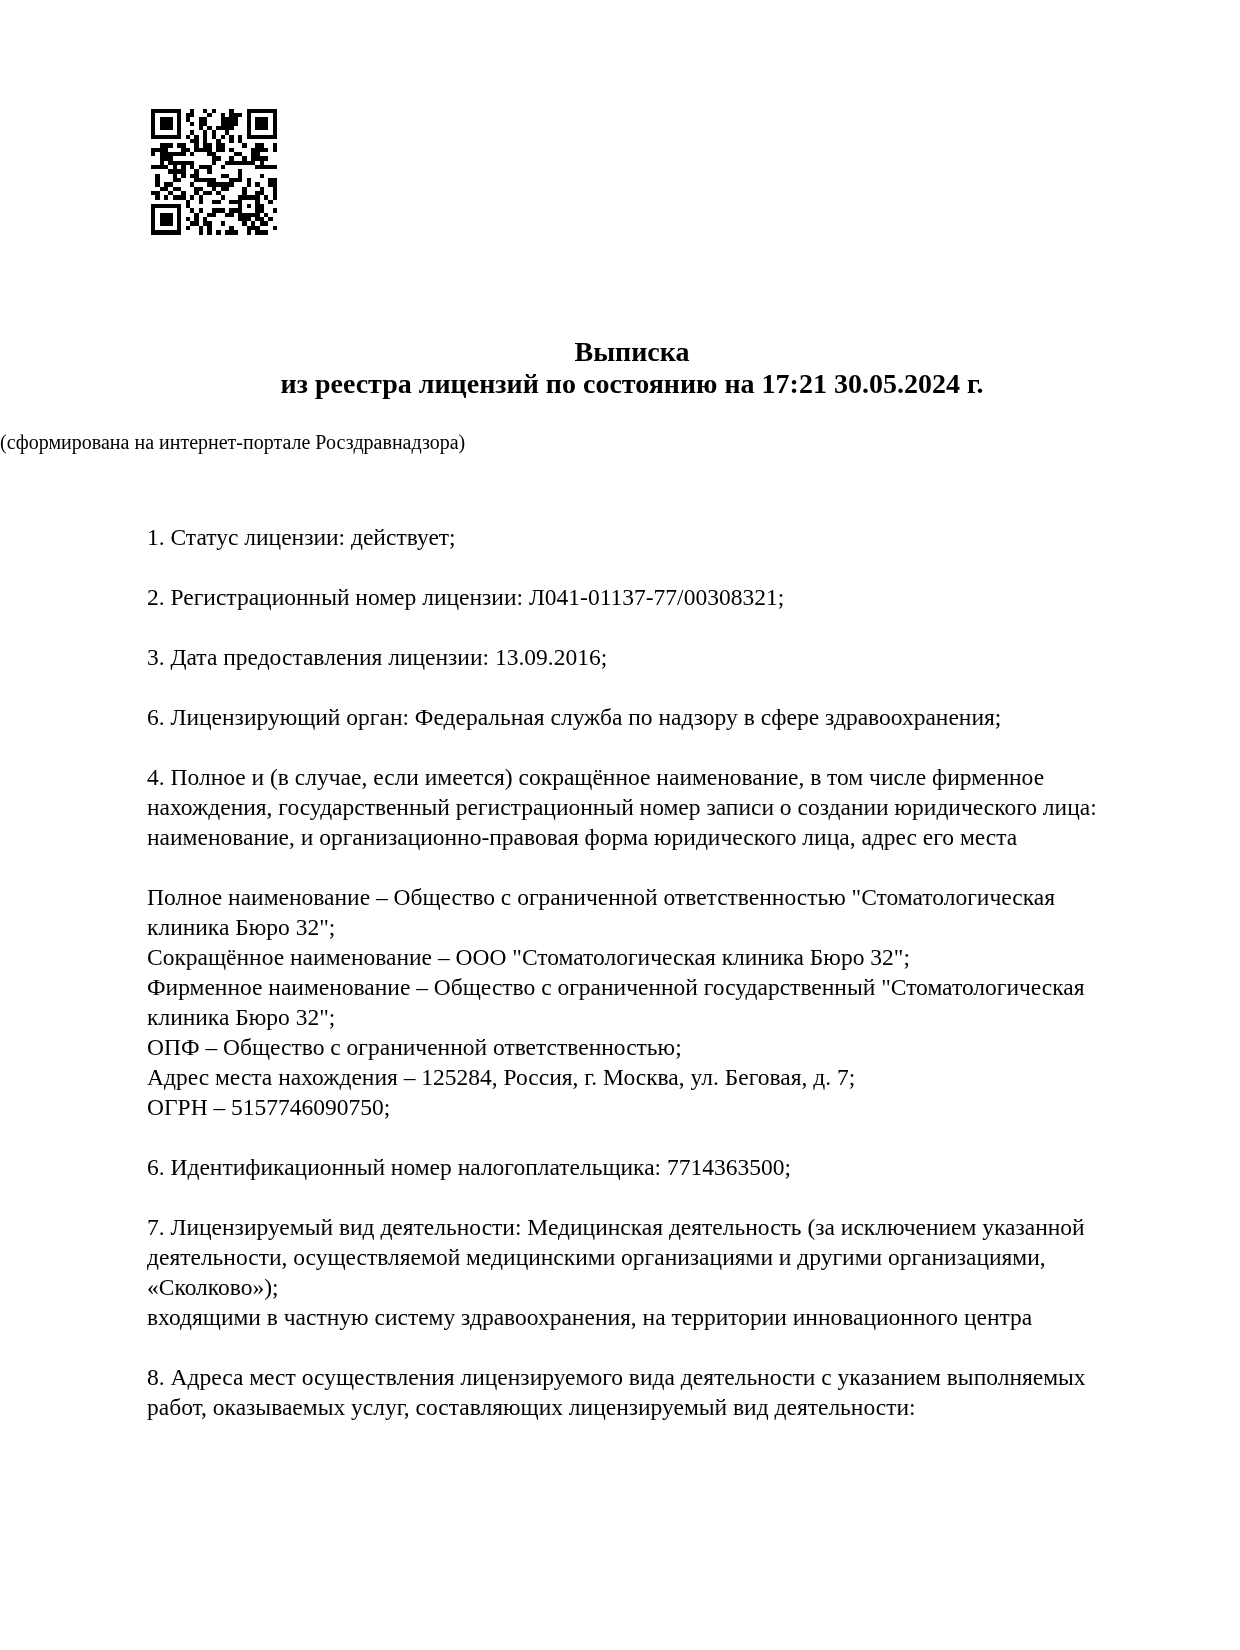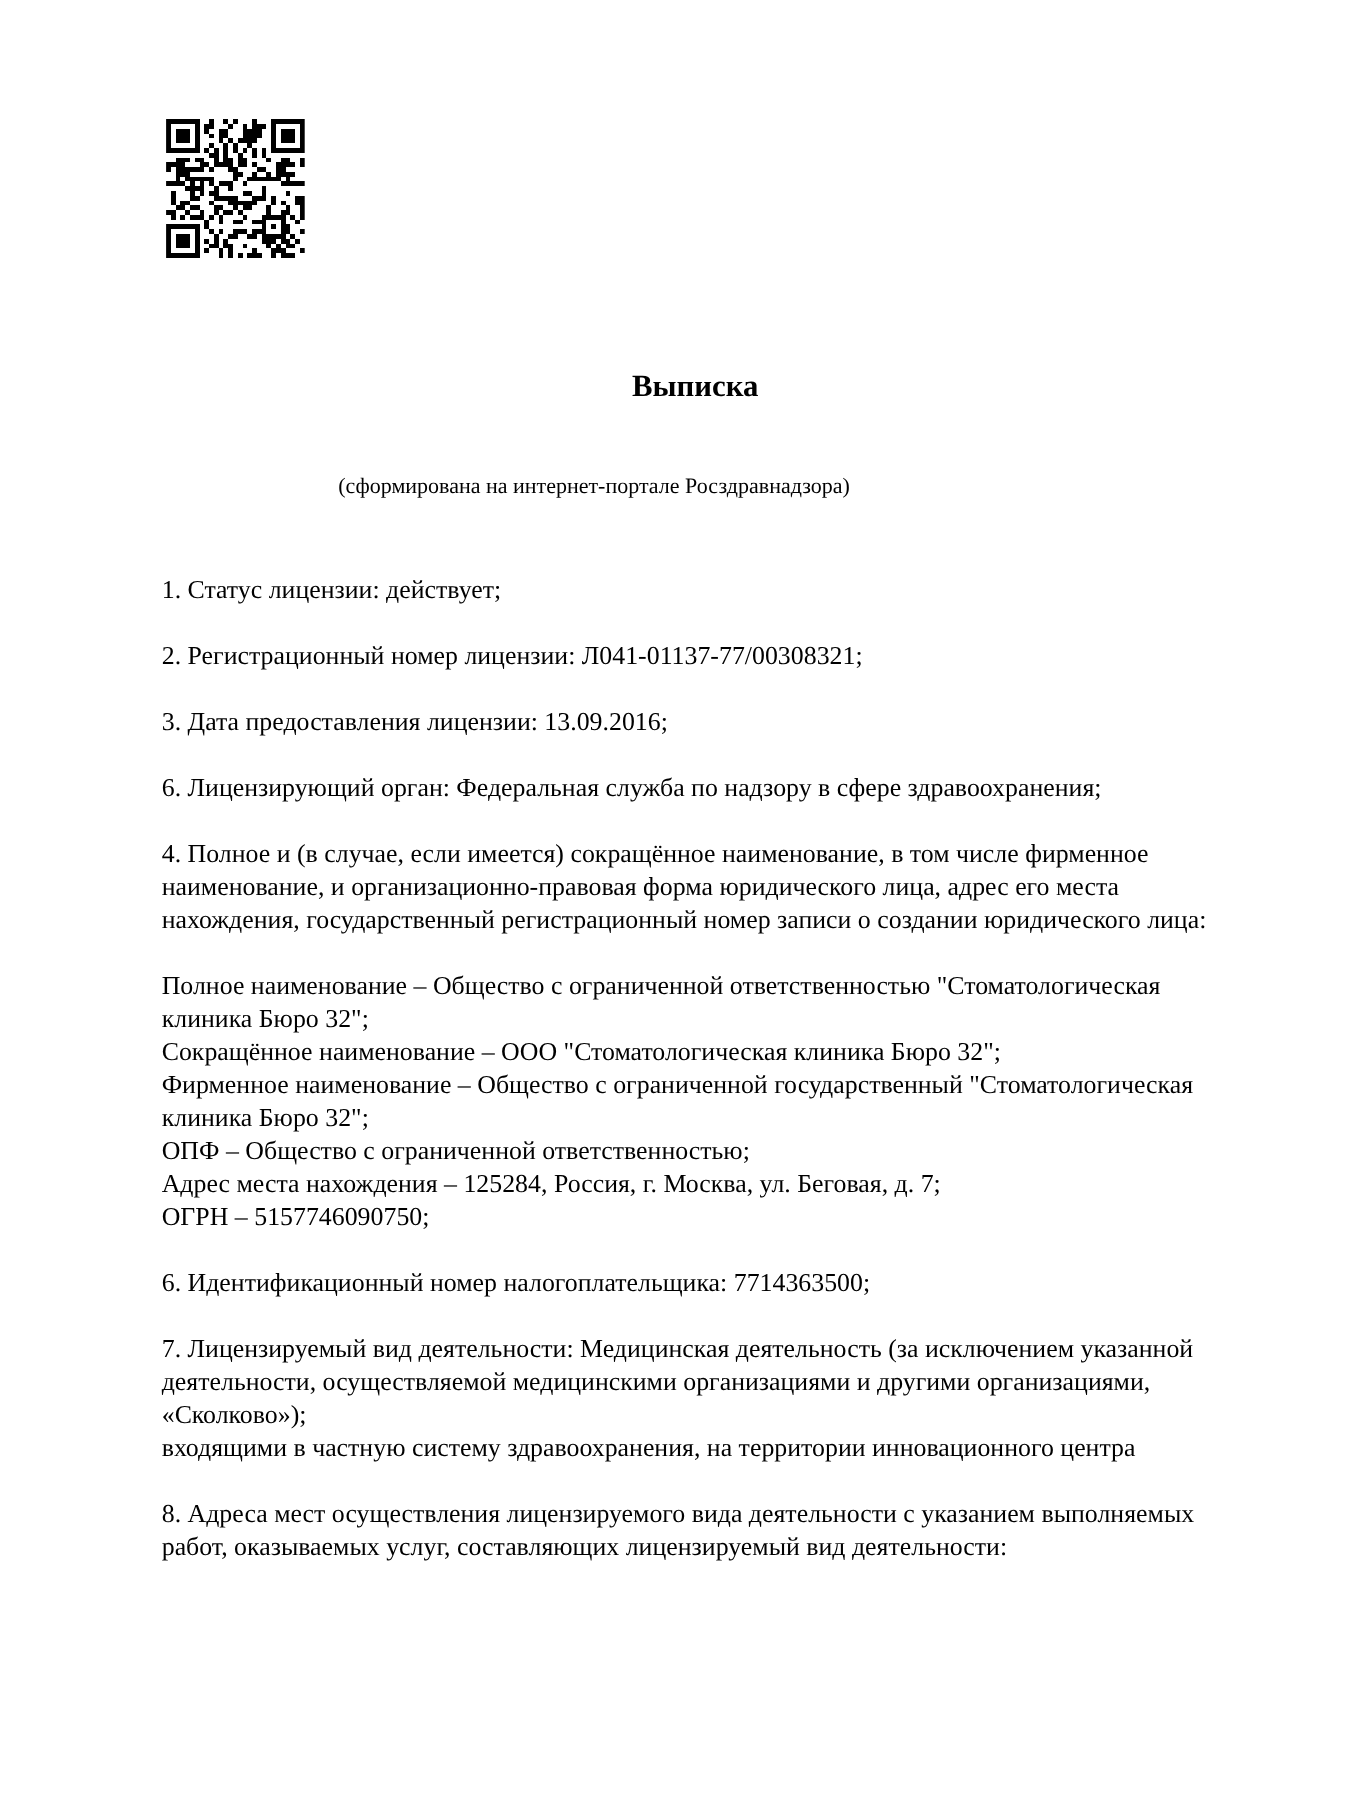--- a/index.html
+++ b/index.html
@@ -28,21 +28,21 @@
     text-align: center;
     font-size: 28px;
     line-height: 32px;
     font-weight: bold;
   }
   .subtitle {
     position: absolute;
     top: 430px;
     left: 0;
     right: 100px;
-    text-align: center;
+    text-align: left;
     font-size: 20px;
     line-height: 24px;
   }
   .body {
     position: absolute;
     top: 522px;
     left: 147px;
     right: 60px;
     font-size: 23.5px;
     line-height: 30px;
@@ -447,41 +447,42 @@
         <rect x="19" y="28" width="1" height="1" fill="#000000"></rect>
         <rect x="22" y="28" width="1" height="1" fill="#000000"></rect>
         <rect x="24" y="28" width="1" height="1" fill="#000000"></rect>
         <rect x="25" y="28" width="1" height="1" fill="#000000"></rect>
         <rect x="26" y="28" width="1" height="1" fill="#000000"></rect>
       </svg>
   </div>
 
   <div class="title">
     <div>Выписка</div>
+    <div>из реестра лицензий по состоянию на 17:21 30.05.2024 г.</div>
   </div>
 
   <div class="subtitle">(сформирована на интернет-портале Росздравнадзора)</div>
 
   <div class="body">
       <div class="paragraph">
         <div class="line">1. Статус лицензии: действует;</div>
       </div>
       <div class="paragraph">
         <div class="line">2. Регистрационный номер лицензии: Л041-01137-77/00308321;</div>
       </div>
       <div class="paragraph">
         <div class="line">3. Дата предоставления лицензии: 13.09.2016;</div>
       </div>
       <div class="paragraph">
         <div class="line">6. Лицензирующий орган: Федеральная служба по надзору в сфере здравоохранения;</div>
       </div>
       <div class="paragraph">
         <div class="line">4. Полное и (в случае, если имеется) сокращённое наименование, в том числе фирменное</div>
+        <div class="line">нахождения, государственный регистрационный номер записи о создании юридического лица:</div>
         <div class="line">наименование, и организационно-правовая форма юридического лица, адрес его места</div>
-        <div class="line">нахождения, государственный регистрационный номер записи о создании юридического лица:</div>
       </div>
       <div class="paragraph">
         <div class="line">Полное наименование – Общество с ограниченной ответственностью "Стоматологическая</div>
         <div class="line">клиника Бюро 32";</div>
         <div class="line">Сокращённое наименование – ООО "Стоматологическая клиника Бюро 32";</div>
         <div class="line">Фирменное наименование – Общество с ограниченной государственный "Стоматологическая</div>
         <div class="line">клиника Бюро 32";</div>
         <div class="line">ОПФ – Общество с ограниченной ответственностью;</div>
         <div class="line">Адрес места нахождения – 125284, Россия, г. Москва, ул. Беговая, д. 7;</div>
         <div class="line">ОГРН – 5157746090750;</div>

